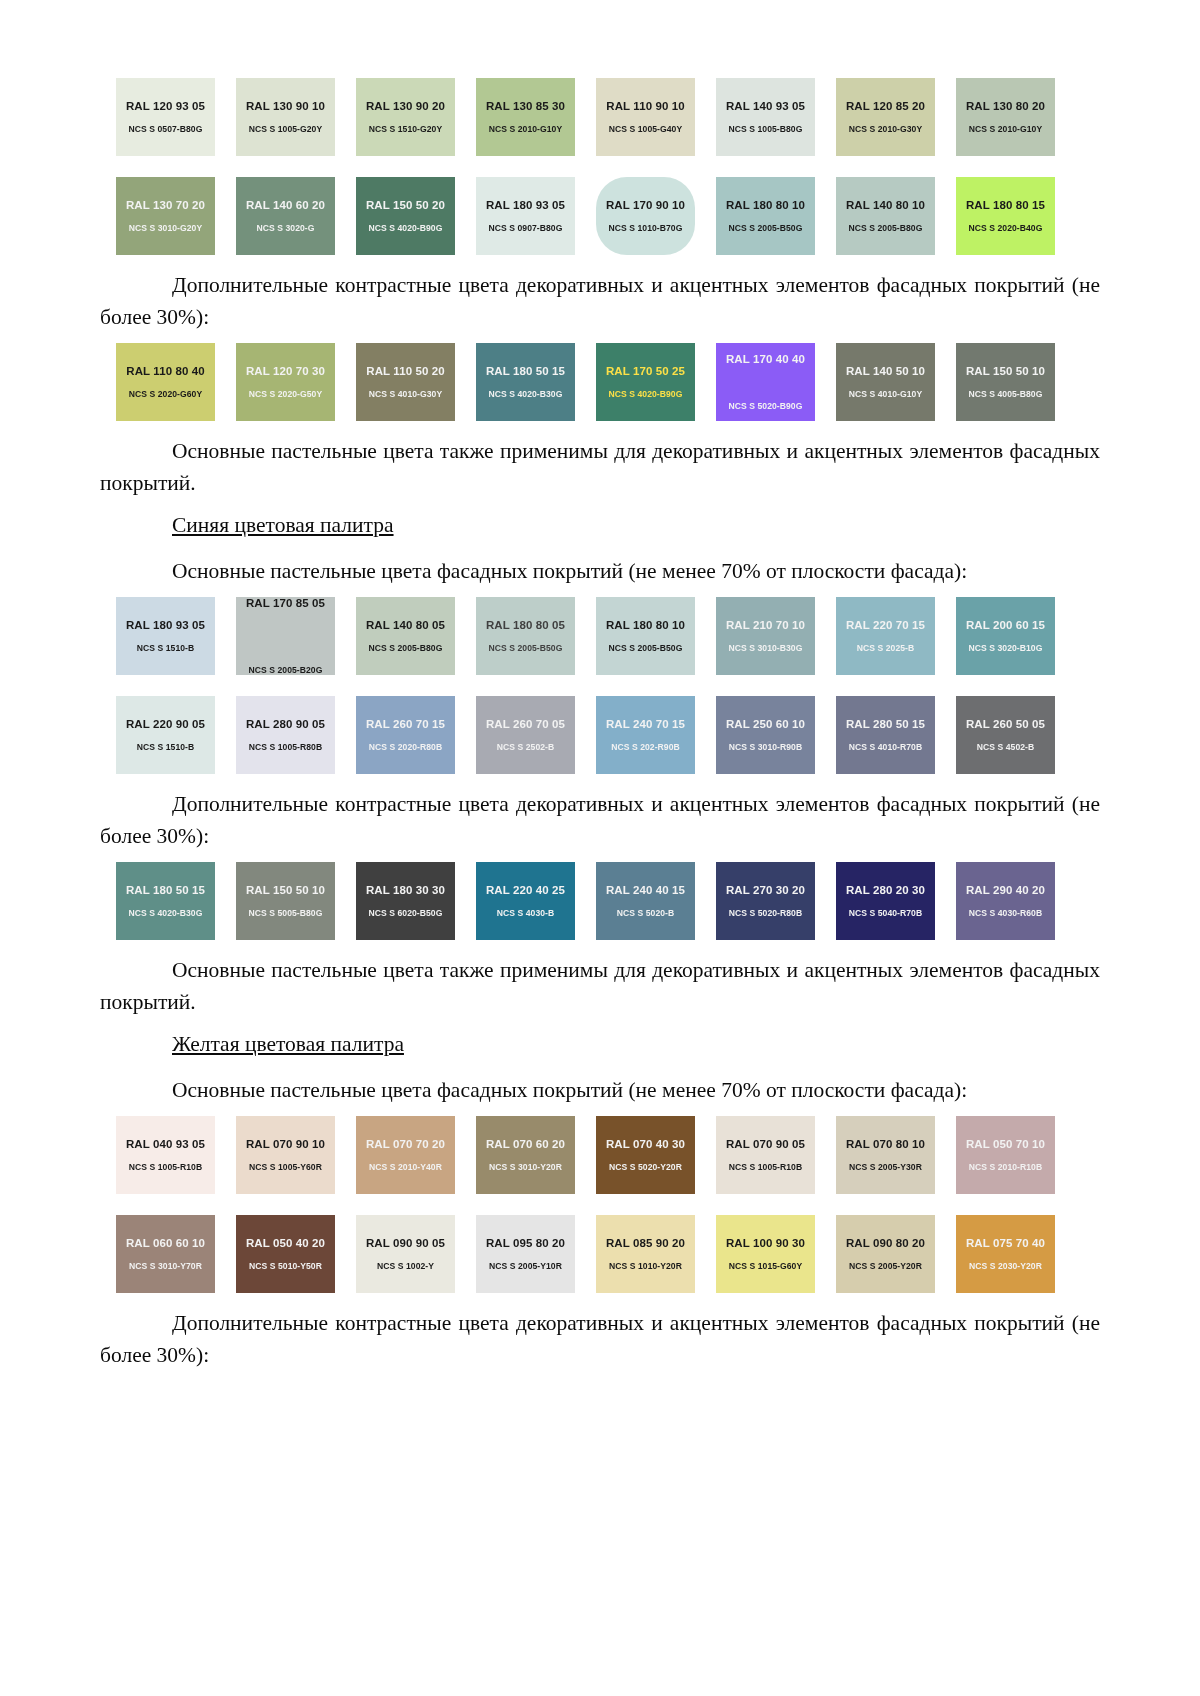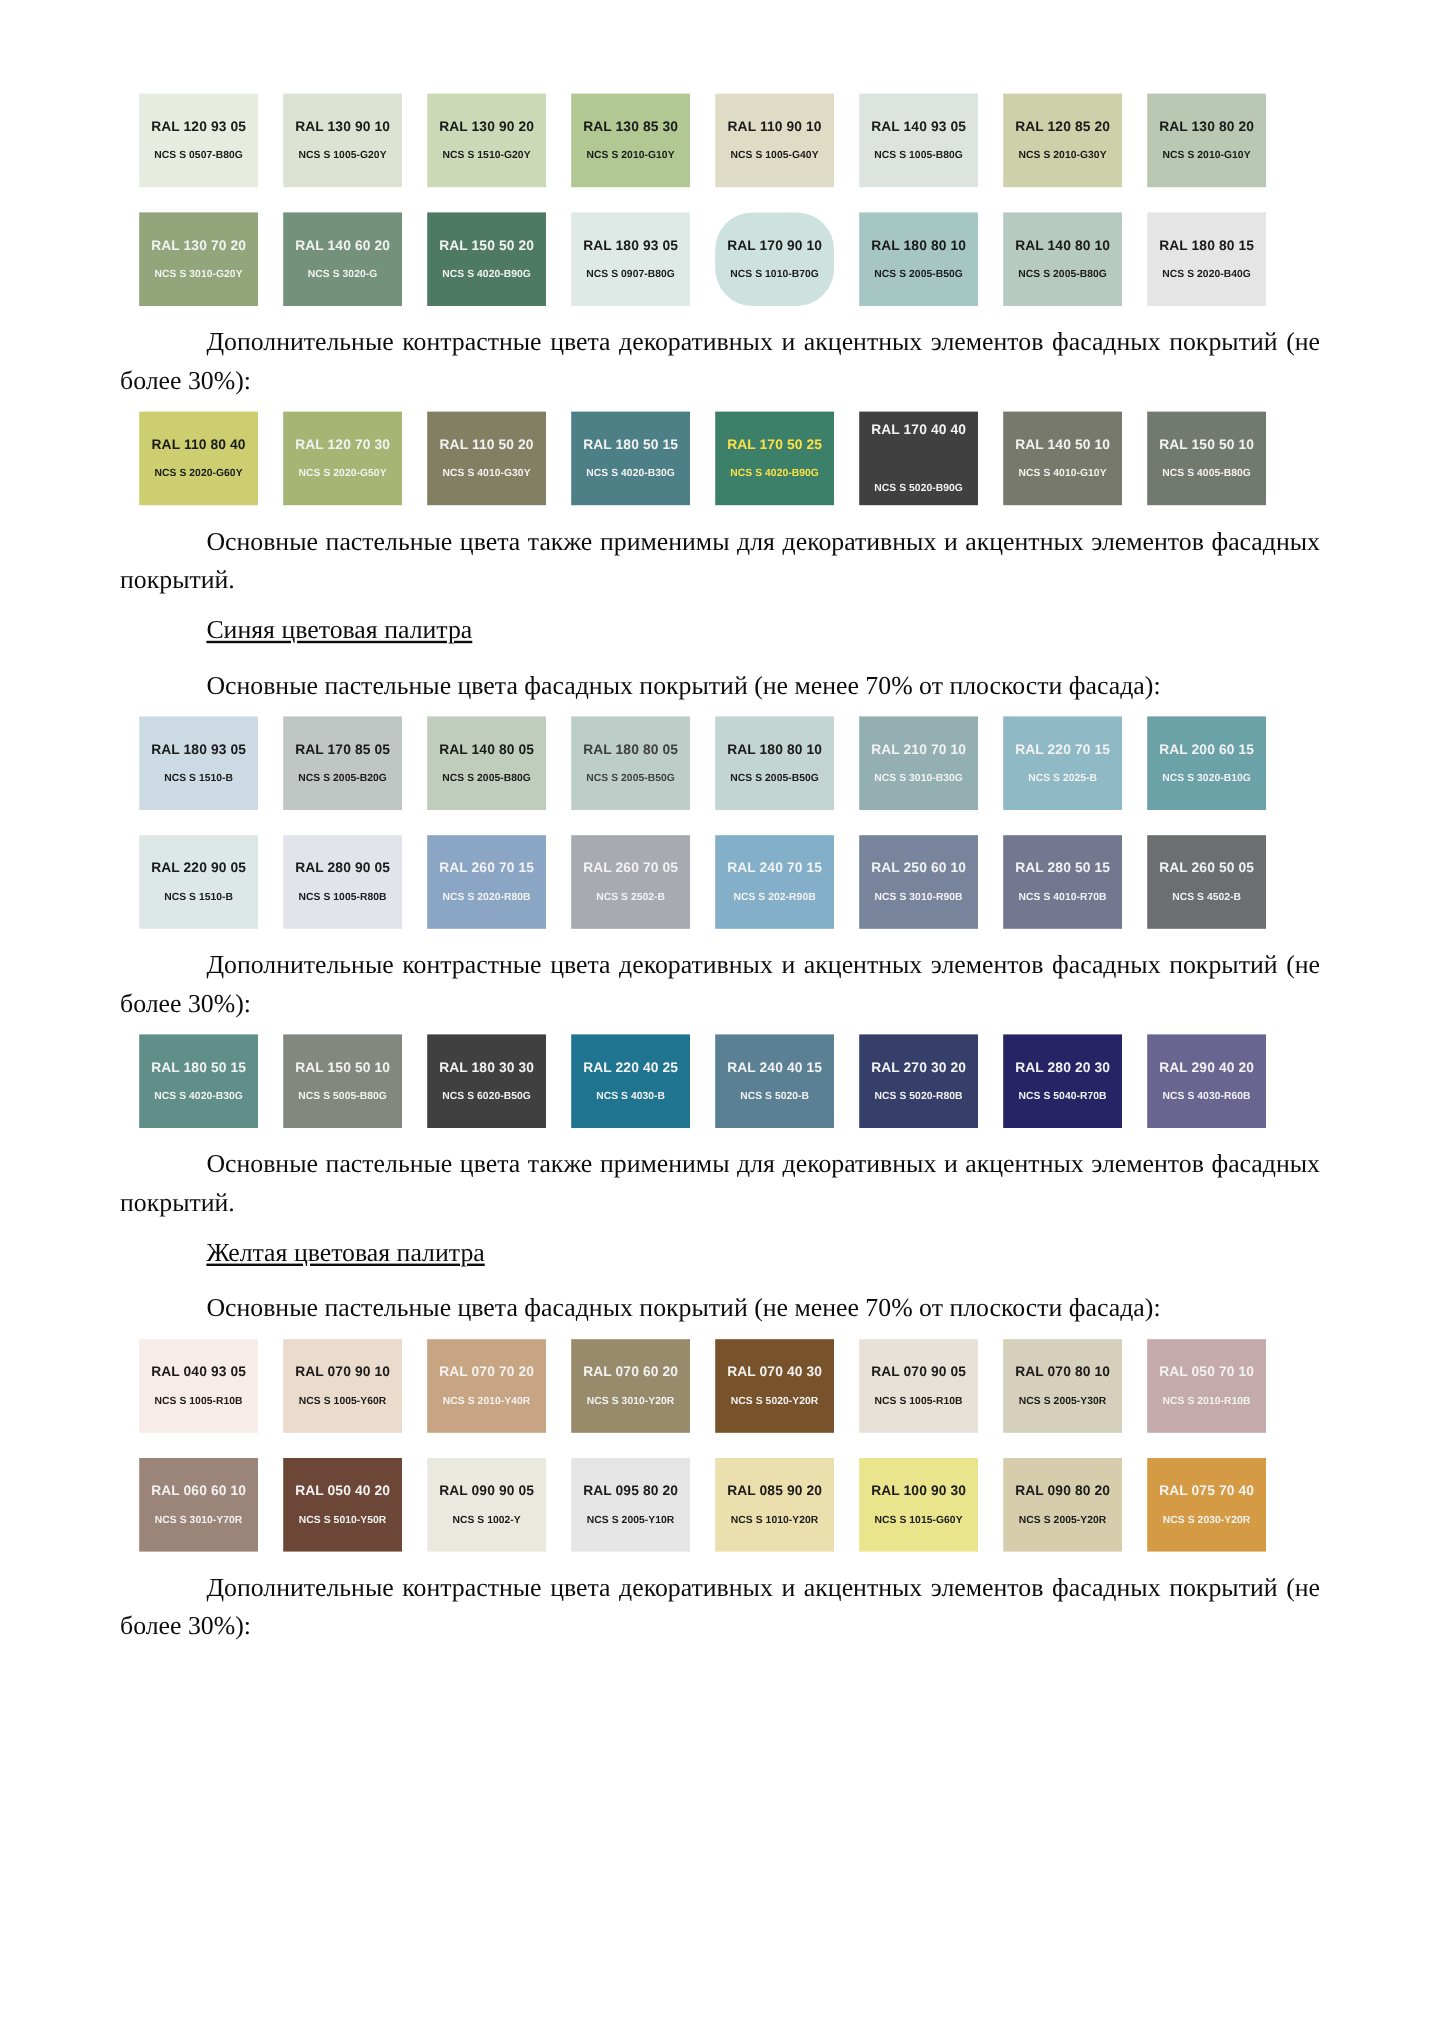--- a/index.html
+++ b/index.html
@@ -147,21 +147,21 @@
             <div class="ncs">NCS S 1010-B70G</div>
           </div>
           <div class="swatch" style="background: rgb(166, 198, 196); color: rgb(26, 26, 26);">
             <div class="ral">RAL 180 80 10</div>
             <div class="ncs">NCS S 2005-B50G</div>
           </div>
           <div class="swatch" style="background: rgb(182, 202, 194); color: rgb(26, 26, 26);">
             <div class="ral">RAL 140 80 10</div>
             <div class="ncs">NCS S 2005-B80G</div>
           </div>
-          <div class="swatch" style="background: #e5e5e5; color: rgb(26, 26, 26);">
+          <div class="swatch" style="background: #bef264; color: rgb(26, 26, 26);">
             <div class="ral">RAL 180 80 15</div>
             <div class="ncs">NCS S 2020-B40G</div>
           </div>
         </div>
     </div>
 
     <div class="para-block">
       <p class="para">Дополнительные контрастные цвета декоративных и акцентных элементов фасадных покрытий (не более 30%):</p>
     </div>
 
@@ -180,21 +180,21 @@
             <div class="ncs">NCS S 4010-G30Y</div>
           </div>
           <div class="swatch" style="background: rgb(77, 127, 134); color: rgb(242, 242, 242);">
             <div class="ral">RAL 180 50 15</div>
             <div class="ncs">NCS S 4020-B30G</div>
           </div>
           <div class="swatch" style="background: rgb(61, 128, 105); color: #fde047;">
             <div class="ral">RAL 170 50 25</div>
             <div class="ncs">NCS S 4020-B90G</div>
           </div>
-          <div class="swatch" style="background: #404040; color: rgb(242, 242, 242); gap: 24px;">
+          <div class="swatch" style="background: #8b5cf6; color: rgb(242, 242, 242); gap: 24px;">
             <div class="ral">RAL 170 40 40</div>
             <div class="ncs">NCS S 5020-B90G</div>
           </div>
           <div class="swatch" style="background: rgb(118, 121, 107); color: rgb(242, 242, 242);">
             <div class="ral">RAL 140 50 10</div>
             <div class="ncs">NCS S 4010-G10Y</div>
           </div>
           <div class="swatch" style="background: rgb(114, 121, 111); color: rgb(242, 242, 242);">
             <div class="ral">RAL 150 50 10</div>
             <div class="ncs">NCS S 4005-B80G</div>
@@ -213,21 +213,21 @@
     <div class="para-block">
       <p class="para">Основные пастельные цвета фасадных покрытий (не менее 70% от плоскости фасада):</p>
     </div>
 
     <div>
       <div class="swatch-row">
           <div class="swatch" style="background: rgb(204, 218, 228); color: rgb(26, 26, 26);">
             <div class="ral">RAL 180 93 05</div>
             <div class="ncs">NCS S 1510-B</div>
           </div>
-          <div class="swatch" style="background: rgb(191, 198, 196); color: rgb(26, 26, 26);">
+          <div class="swatch" style="background: rgb(191, 198, 196); color: rgb(26, 26, 26); justify-content: space-between;">
             <div class="ral">RAL 170 85 05</div>
             <div class="ncs">NCS S 2005-B20G</div>
           </div>
           <div class="swatch" style="background: rgb(192, 205, 189); color: rgb(26, 26, 26);">
             <div class="ral">RAL 140 80 05</div>
             <div class="ncs">NCS S 2005-B80G</div>
           </div>
           <div class="swatch" style="background: rgb(189, 206, 201); color: #404040;">
             <div class="ral">RAL 180 80 05</div>
             <div class="ncs">NCS S 2005-B50G</div>

